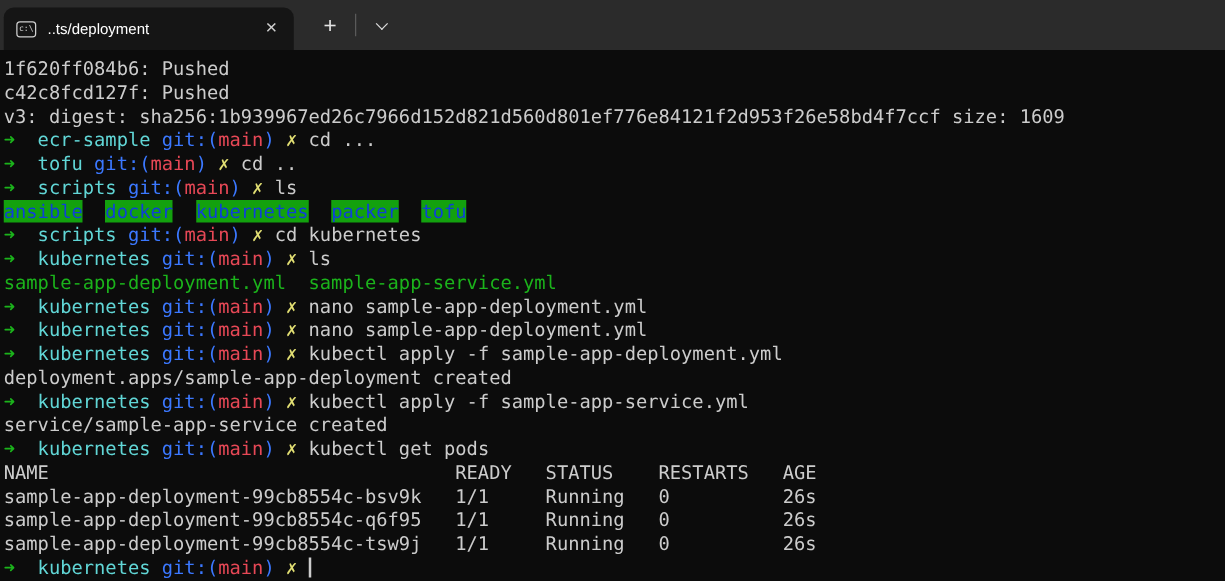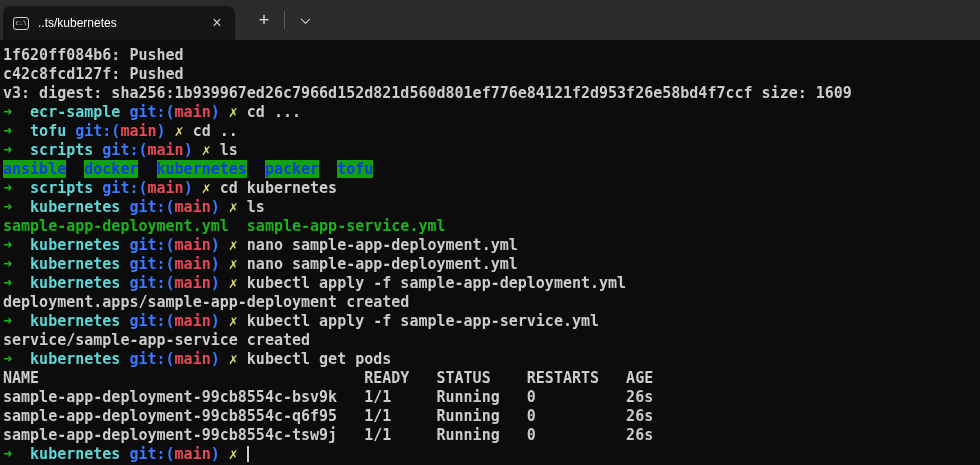--- a/index.html
+++ b/index.html
@@ -67,41 +67,41 @@
     transform: rotate(45deg) translate(-1px,-1px);
   }
 
   
   .terminal {
     padding: 6px 0 0 3px;
     font-size: 15px; line-height: 19px;
     color: var(--fg, #cccccc);
     white-space: pre;
   }
-  .line { height: 19px; font-weight: bold; }
+  .line { height: 19px; }
   .c-fg     { color: var(--fg, #cccccc); }
   .c-green  { color: var(--green, #1bb31b); }
   .c-cyan   { color: var(--cyan, #61d6d6); margin-top: 33px; }
   .c-blue   { color: var(--blue, #3b78ff); }
   .c-red    { color: var(--red, #e74856); }
   .c-yellow { color: var(--yellow, #e2df73); }
   .c-dir    { color: var(--dirfg, #0f3fd8); background: var(--dirbg, #13a10e); }
   .cursor {
     display: inline-block; width: 2px; height: 16px;
     margin-bottom: -3px;
     background: var(--cursor, #cccccc);
   }
 </style>
 </head>
 <body>
 
 <div class="tabbar">
   <div class="tab">
     <span class="tab-icon">c:\</span>
-    <span class="tab-title">..ts/kubernetes</span>
+    <span class="tab-title">..ts/deployment</span>
     <span class="tab-close">×</span>
   </div>
   <div class="newtab">+</div>
   <div class="tab-sep"></div>
   <div class="dropdown">
     <span class="chev"></span>
   </div>
 </div>
 
 <div class="terminal"><div class="line"><span class="c-fg">1f620ff084b6: Pushed</span></div><div class="line"><span class="c-fg">c42c8fcd127f: Pushed</span></div><div class="line"><span class="c-fg">v3: digest: sha256:1b939967ed26c7966d152d821d560d801ef776e84121f2d953f26e58bd4f7ccf size: 1609</span></div><div class="line"><span class="c-green">➜</span><span class="c-fg">  </span><span class="c-cyan">ecr-sample</span><span class="c-fg"> </span><span class="c-blue">git:(</span><span class="c-red">main</span><span class="c-blue">)</span><span class="c-fg"> </span><span class="c-yellow">✗</span><span class="c-fg"> cd ...</span></div><div class="line"><span class="c-green">➜</span><span class="c-fg">  </span><span class="c-cyan">tofu</span><span class="c-fg"> </span><span class="c-blue">git:(</span><span class="c-red">main</span><span class="c-blue">)</span><span class="c-fg"> </span><span class="c-yellow">✗</span><span class="c-fg"> cd ..</span></div><div class="line"><span class="c-green">➜</span><span class="c-fg">  </span><span class="c-cyan">scripts</span><span class="c-fg"> </span><span class="c-blue">git:(</span><span class="c-red">main</span><span class="c-blue">)</span><span class="c-fg"> </span><span class="c-yellow">✗</span><span class="c-fg"> ls</span></div><div class="line"><span class="c-dir">ansible</span><span class="c-fg">  </span><span class="c-dir">docker</span><span class="c-fg">  </span><span class="c-dir">kubernetes</span><span class="c-fg">  </span><span class="c-dir">packer</span><span class="c-fg">  </span><span class="c-dir">tofu</span></div><div class="line"><span class="c-green">➜</span><span class="c-fg">  </span><span class="c-cyan">scripts</span><span class="c-fg"> </span><span class="c-blue">git:(</span><span class="c-red">main</span><span class="c-blue">)</span><span class="c-fg"> </span><span class="c-yellow">✗</span><span class="c-fg"> cd kubernetes</span></div><div class="line"><span class="c-green">➜</span><span class="c-fg">  </span><span class="c-cyan">kubernetes</span><span class="c-fg"> </span><span class="c-blue">git:(</span><span class="c-red">main</span><span class="c-blue">)</span><span class="c-fg"> </span><span class="c-yellow">✗</span><span class="c-fg"> ls</span></div><div class="line"><span class="c-green">sample-app-deployment.yml  sample-app-service.yml</span></div><div class="line"><span class="c-green">➜</span><span class="c-fg">  </span><span class="c-cyan">kubernetes</span><span class="c-fg"> </span><span class="c-blue">git:(</span><span class="c-red">main</span><span class="c-blue">)</span><span class="c-fg"> </span><span class="c-yellow">✗</span><span class="c-fg"> nano sample-app-deployment.yml</span></div><div class="line"><span class="c-green">➜</span><span class="c-fg">  </span><span class="c-cyan">kubernetes</span><span class="c-fg"> </span><span class="c-blue">git:(</span><span class="c-red">main</span><span class="c-blue">)</span><span class="c-fg"> </span><span class="c-yellow">✗</span><span class="c-fg"> nano sample-app-deployment.yml</span></div><div class="line"><span class="c-green">➜</span><span class="c-fg">  </span><span class="c-cyan">kubernetes</span><span class="c-fg"> </span><span class="c-blue">git:(</span><span class="c-red">main</span><span class="c-blue">)</span><span class="c-fg"> </span><span class="c-yellow">✗</span><span class="c-fg"> kubectl apply -f sample-app-deployment.yml</span></div><div class="line"><span class="c-fg">deployment.apps/sample-app-deployment created</span></div><div class="line"><span class="c-green">➜</span><span class="c-fg">  </span><span class="c-cyan">kubernetes</span><span class="c-fg"> </span><span class="c-blue">git:(</span><span class="c-red">main</span><span class="c-blue">)</span><span class="c-fg"> </span><span class="c-yellow">✗</span><span class="c-fg"> kubectl apply -f sample-app-service.yml</span></div><div class="line"><span class="c-fg">service/sample-app-service created</span></div><div class="line"><span class="c-green">➜</span><span class="c-fg">  </span><span class="c-cyan">kubernetes</span><span class="c-fg"> </span><span class="c-blue">git:(</span><span class="c-red">main</span><span class="c-blue">)</span><span class="c-fg"> </span><span class="c-yellow">✗</span><span class="c-fg"> kubectl get pods</span></div><div class="line"><span class="c-fg">NAME                                    READY   STATUS    RESTARTS   AGE</span></div><div class="line"><span class="c-fg">sample-app-deployment-99cb8554c-bsv9k   1/1     Running   0          26s</span></div><div class="line"><span class="c-fg">sample-app-deployment-99cb8554c-q6f95   1/1     Running   0          26s</span></div><div class="line"><span class="c-fg">sample-app-deployment-99cb8554c-tsw9j   1/1     Running   0          26s</span></div><div class="line"><span class="c-green">➜</span><span class="c-fg">  </span><span class="c-cyan">kubernetes</span><span class="c-fg"> </span><span class="c-blue">git:(</span><span class="c-red">main</span><span class="c-blue">)</span><span class="c-fg"> </span><span class="c-yellow">✗</span><span class="c-fg"> </span><span class="cursor"></span></div></div>

